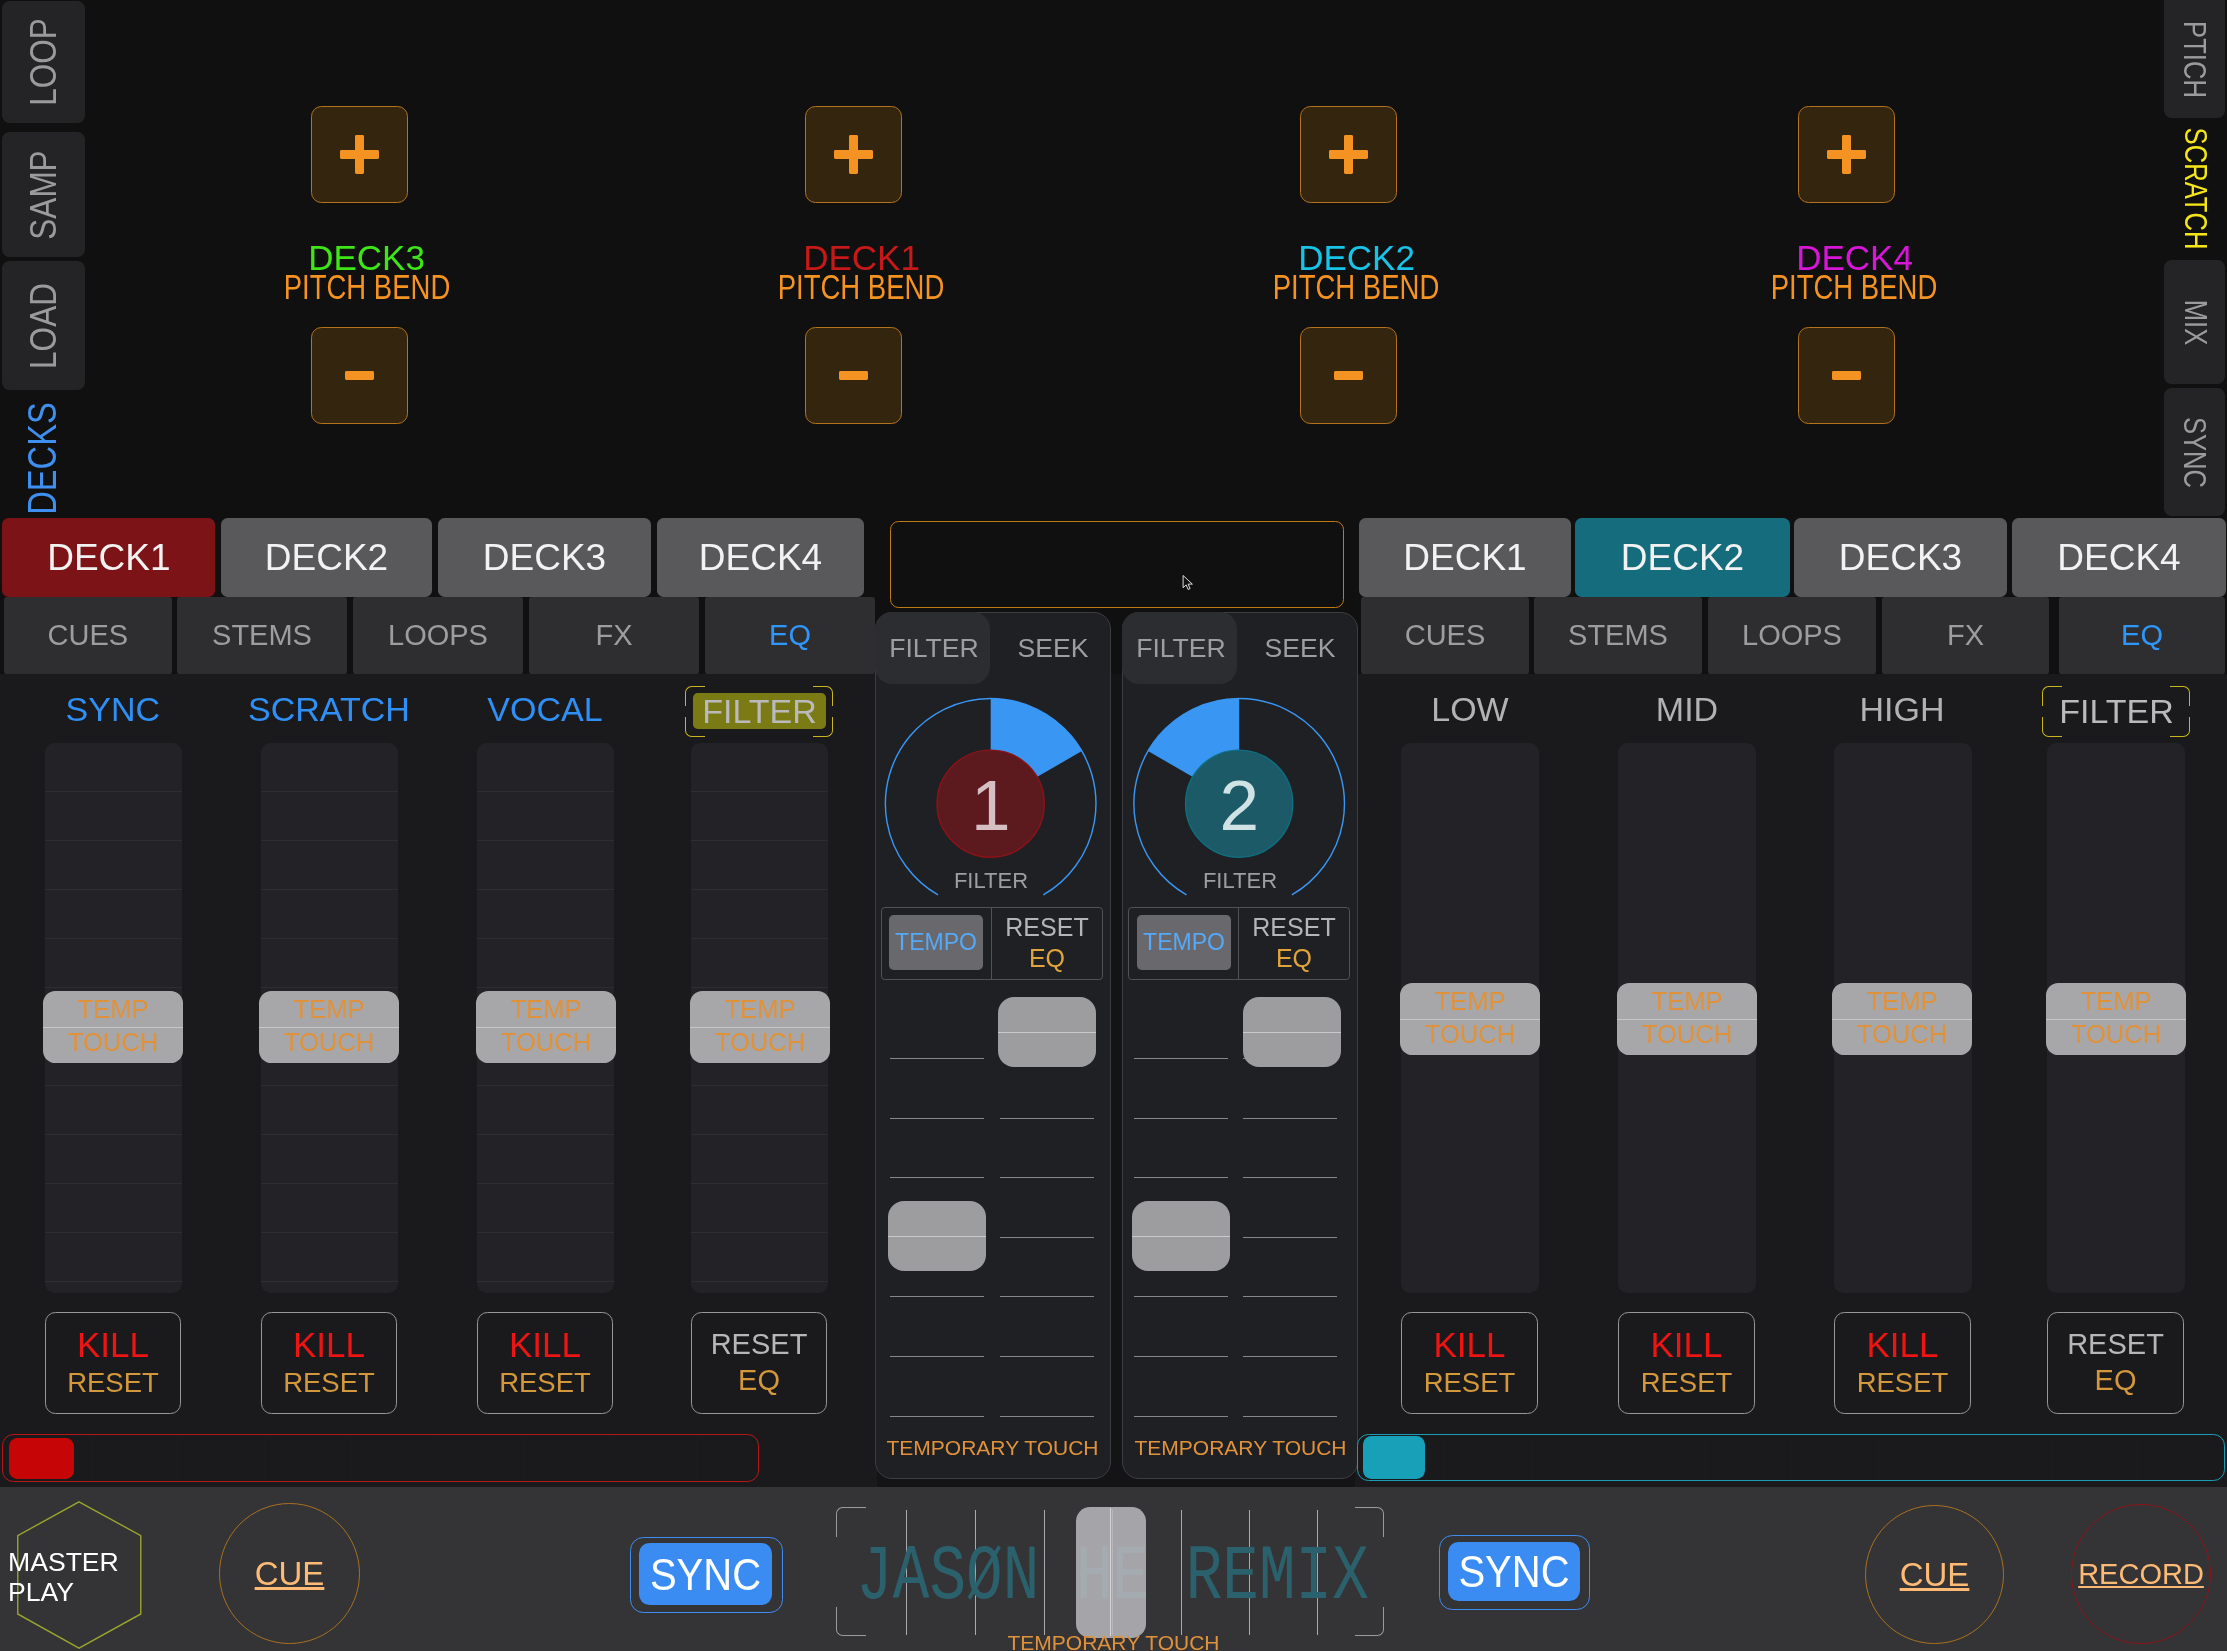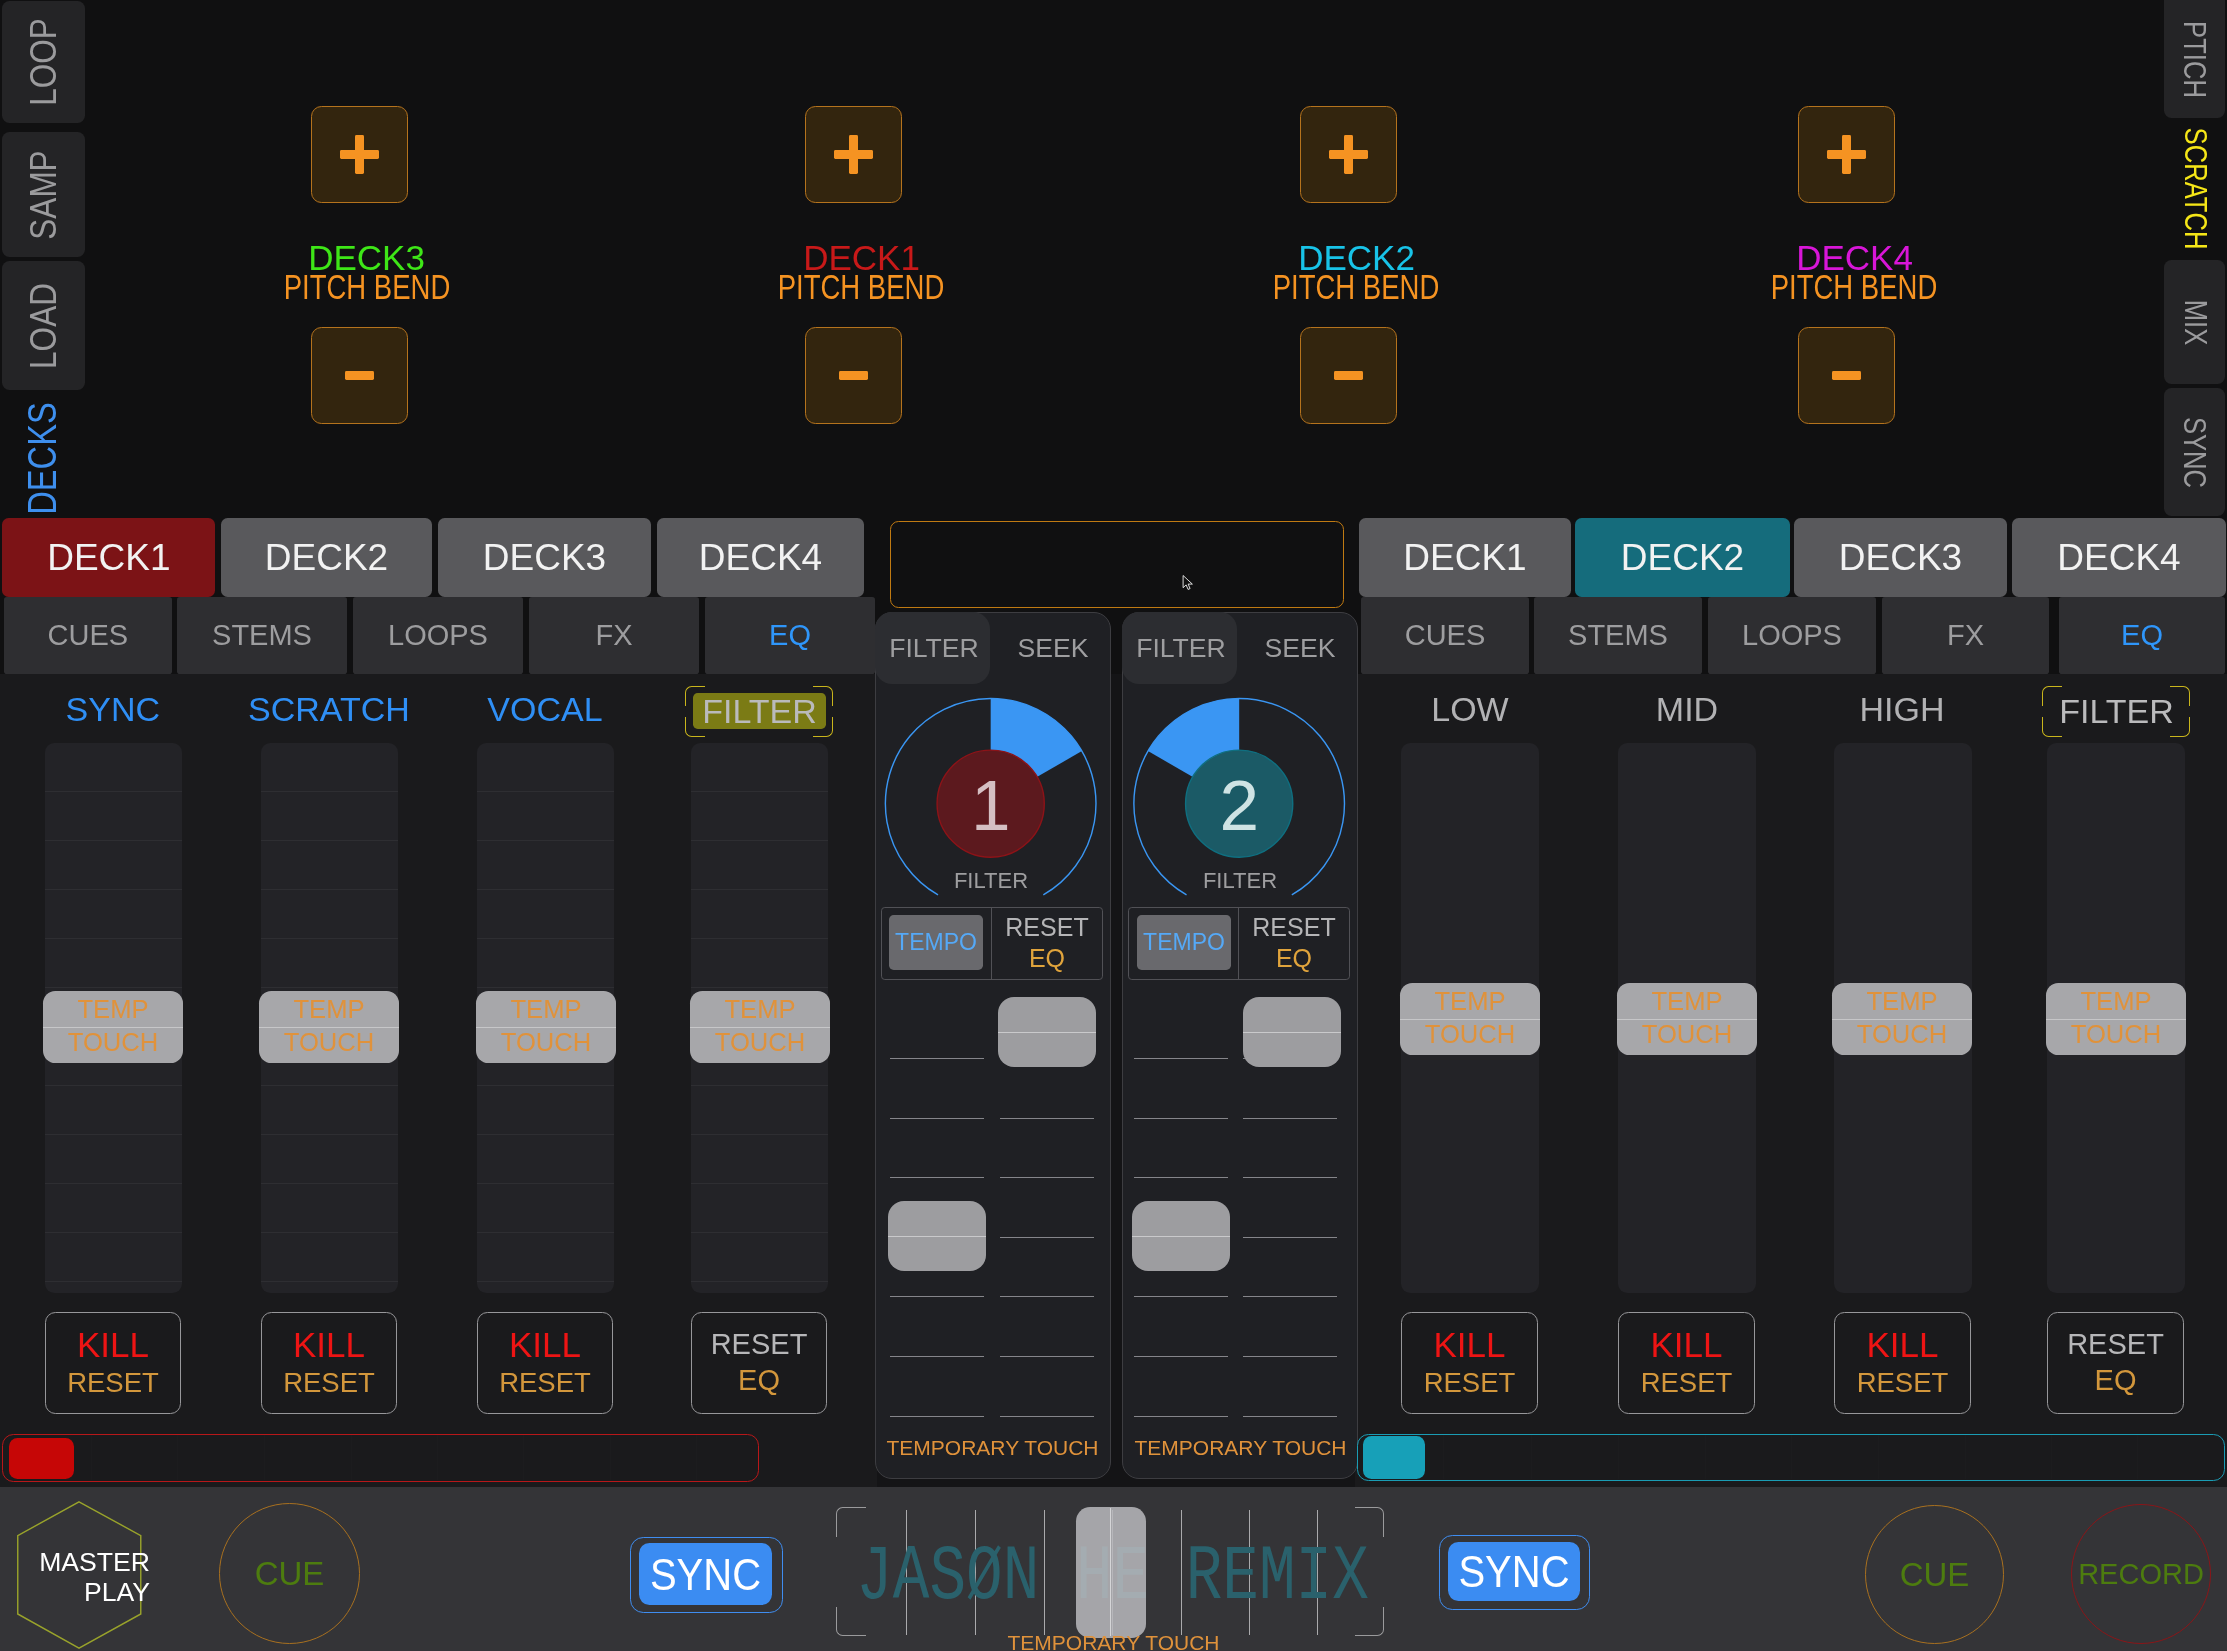--- a/index.html
+++ b/index.html
@@ -23,21 +23,21 @@
   .killbtn .k{font-size:35px;color:#ee1414;line-height:42px;margin-top:11.4px;}
   .killbtn .r{font-size:27.5px;color:#d3973c;line-height:34px;}
   .killbtn .rg{font-size:29px;color:#b7b7b9;line-height:38px;margin-top:12.3px;}
   .killbtn .eq{font-size:29px;color:#d3973c;line-height:34px;}
   .panel{background:#1f2024;border:0.9px solid #3d3d41;border-radius:17px;}
   .bubble{background:#2c2d31;border-radius:17px;}
   .ptxt{font-size:26.6px;color:#9e9ea0;}
   .ctick{position:absolute;height:0.9px;background:#85858a;}
   .cthumb{position:absolute;background:#9d9da0;border-radius:16px;}
   .cthumb .dv{position:absolute;left:0;right:0;top:50%;height:0.9px;background:#c9c9cb;}
-  .circlebtn{border-radius:50%;color:#4d7c0f;font-size:33px;}
+  .circlebtn{border-radius:50%;color:#fdba74;font-size:33px;text-decoration:underline;}
   .bracket{position:absolute;}
   .bracket i{position:absolute;width:19px;height:19px;border:0 solid #c9b51c;}
   .bracket i.tl{left:0;top:0;border-left-width:1.4px;border-top-width:1.4px;border-top-left-radius:6.6px;}
   .bracket i.tr{right:0;top:0;border-right-width:1.4px;border-top-width:1.4px;border-top-right-radius:6.6px;}
   .bracket i.bl{left:0;bottom:0;border-left-width:1.4px;border-bottom-width:1.4px;border-bottom-left-radius:6.6px;}
   .bracket i.br{right:0;bottom:0;border-right-width:1.4px;border-bottom-width:1.4px;border-bottom-right-radius:6.6px;}
   .gb i{border-color:#9a9a9c;width:28.5px;height:28.5px;}
   .pm{background:#33250e;border:1.4px solid #b5731d;border-radius:10.4px;}
   .pm .h{position:absolute;left:50%;top:50%;width:39px;height:8.5px;margin-left:-19.4px;margin-top:-4.3px;background:#f59322;border-radius:1.4px;}
   .pm .v{position:absolute;left:50%;top:50%;width:8.5px;height:39px;margin-left:-4.3px;margin-top:-19.4px;background:#f59322;border-radius:1.4px;}
@@ -291,21 +291,21 @@
 <div class="abs" style="left:1791px;top:1435px;width:1.4px;height:44px;background:#1c1c1e;"></div>
 <div class="abs" style="left:1878px;top:1435px;width:1.4px;height:44px;background:#1c1c1e;"></div>
 <div class="abs" style="left:1965px;top:1435px;width:1.4px;height:44px;background:#1c1c1e;"></div>
 <div class="abs" style="left:2051px;top:1435px;width:1.4px;height:44px;background:#1c1c1e;"></div>
 <div class="abs" style="left:2137px;top:1435px;width:1.4px;height:44px;background:#1c1c1e;"></div>
 <div class="abs" style="left:1363px;top:1436px;width:62px;height:43px;background:#17a0b8;border-radius:8.5px;"></div>
 <div class="abs" style="left:0;top:1487px;width:2227px;height:165px;background:#343437;"></div>
 <svg class="abs" style="left:13.3px;top:1497px;" width="133" height="157" viewBox="0 0 280 330">
 <polygon points="139,10 269,81 269,246 139,318 10,246 10,81" fill="none" stroke="#99a32b" stroke-width="3"></polygon>
     </svg>
-<div class="abs" style="left:8px;top:1547px;width:142px;text-align:right;font-size:26.6px;color:#fff;line-height:30px;">MASTER<br>PLAY</div>
+<div class="abs" style="left:8px;top:1547px;width:142px;text-align:left;font-size:26.6px;color:#fff;line-height:30px;">MASTER<br>PLAY</div>
 <div class="abs ctr circlebtn" style="left:219px;top:1503px;width:139px;height:139px;border:0.9px solid #a8701f;font-size:33px;">CUE</div>
 <div class="abs ctr circlebtn" style="left:1865px;top:1505px;width:137px;height:137px;border:0.9px solid #a8701f;font-size:33px;">CUE</div>
 <div class="abs ctr circlebtn" style="left:2071px;top:1504px;width:138px;height:138px;border:0.9px solid #8a1518;font-size:29px;">RECORD</div>
 <div class="abs" style="left:630px;top:1537px;width:151px;height:74px;border:1.4px solid #3f8df0;border-radius:13.3px;"></div>
 <div class="abs ctr" style="left:639px;top:1543px;width:133px;height:62px;background:#3b8cf2;border-radius:10.4px;color:#fff;font-size:40px;">
       <span style="transform:scaleY(1.12);display:inline-block;">SYNC</span>
     </div>
 <div class="abs" style="left:1439px;top:1535px;width:149px;height:73px;border:1.4px solid #3f8df0;border-radius:13.3px;"></div>
 <div class="abs ctr" style="left:1448px;top:1542px;width:132px;height:59px;background:#3b8cf2;border-radius:10.4px;color:#fff;font-size:40px;">
       <span style="transform:scaleY(1.12);display:inline-block;">SYNC</span>

